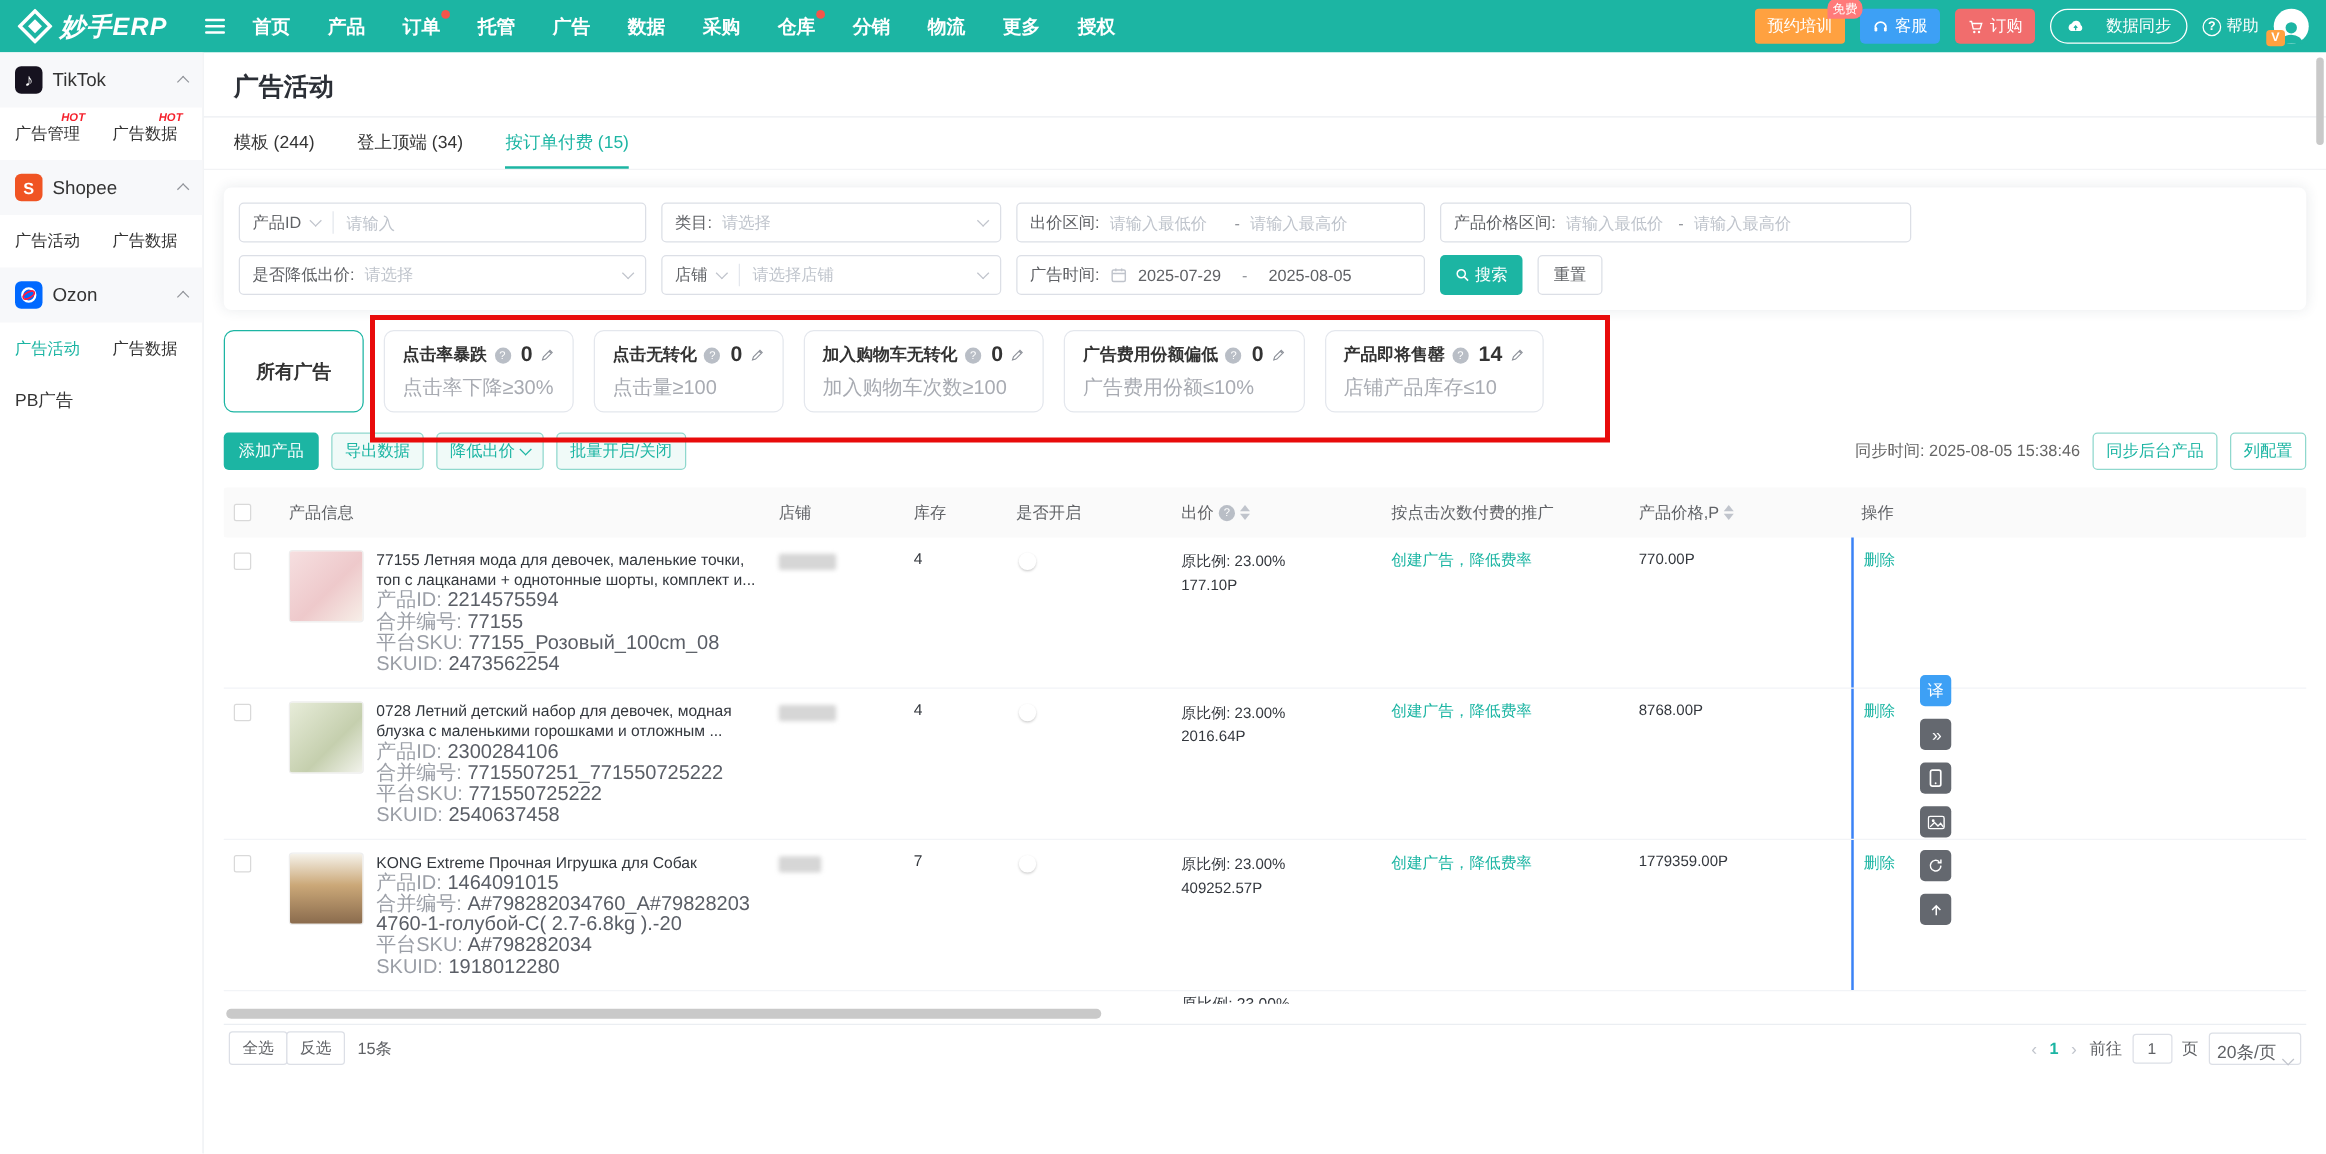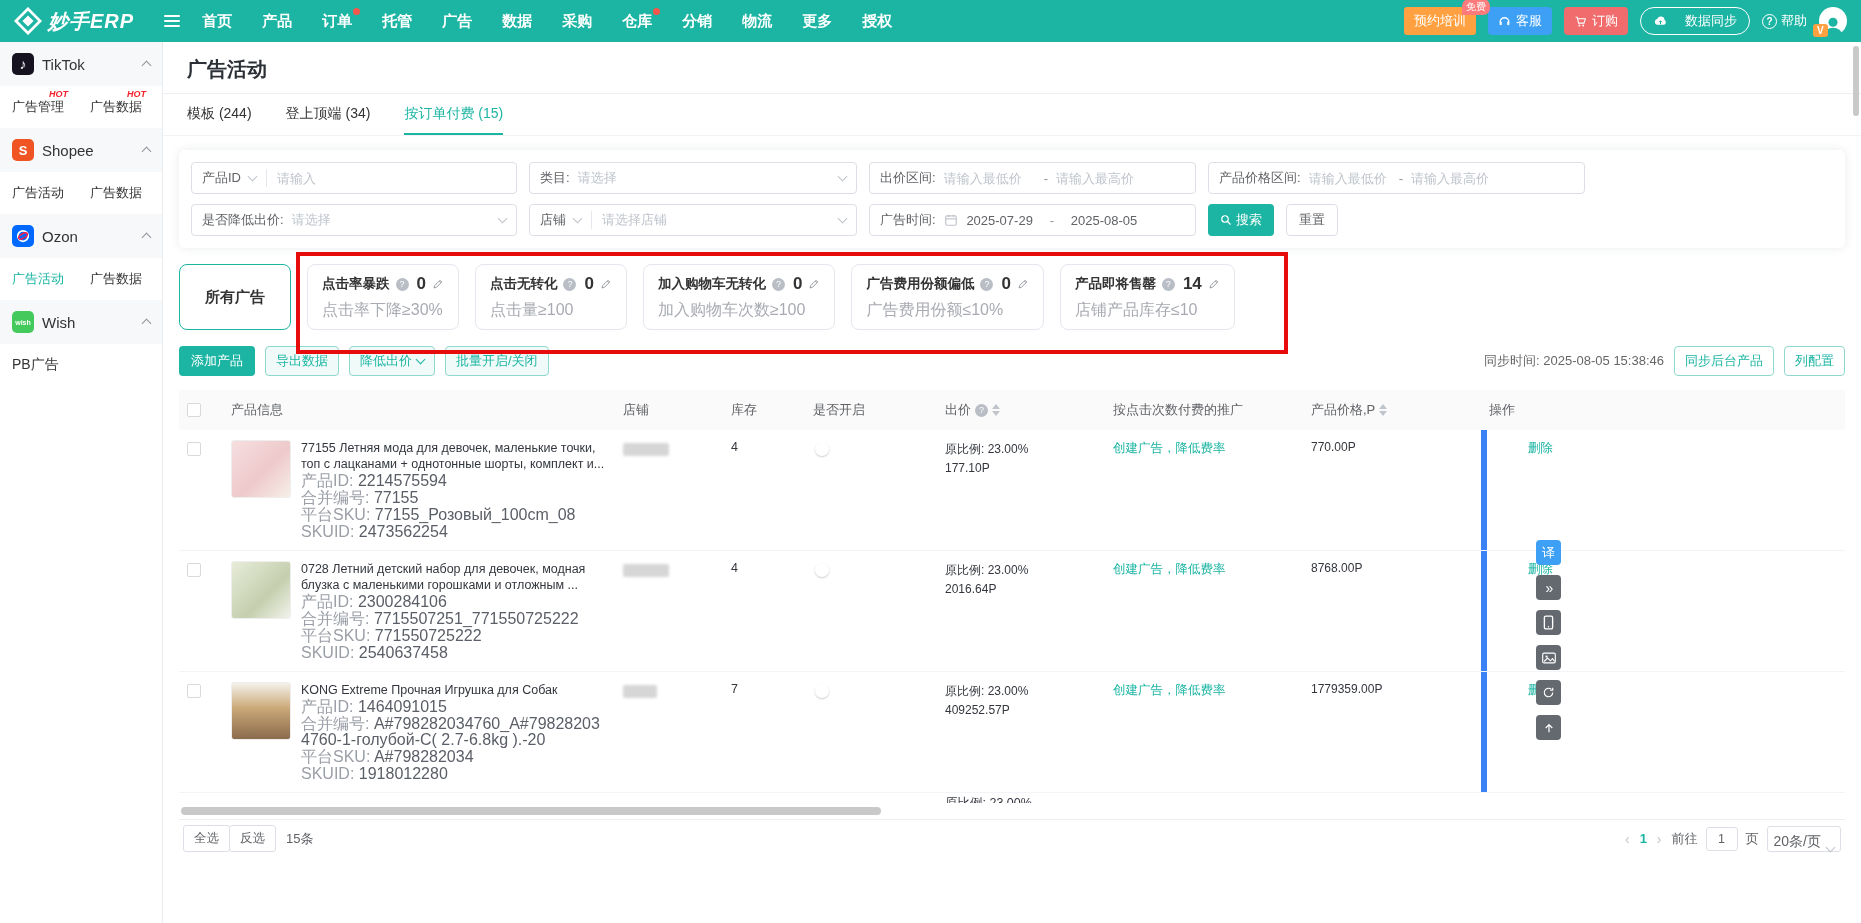--- a/index.html
+++ b/index.html
@@ -56,21 +56,21 @@
   .filter-card { margin-top:14px; background:#fff; border-radius:6px; box-shadow:0 0 10px rgba(40,60,80,.10); padding:12px; }
   .frow { display:flex; gap:12px; }
   .frow + .frow { margin-top:10px; }
   .fi { height:32px; border:1px solid #dcdfe6; border-radius:4px; display:flex; align-items:center; padding:0 10px; font-size:13px; color:#606266; background:#fff; }
   .fi .ph { color:#bfc4cc; }
   .fi .lbl { color:#606266; margin-right:8px; white-space:nowrap; }
   .caret-d { width:7px; height:7px; border-right:1.4px solid #c0c4cc; border-bottom:1.4px solid #c0c4cc; transform:rotate(45deg); margin-top:-3px; flex:none; }
   .fi .sep { width:1px; height:18px; background:#e4e7ed; margin:0 10px; }
   .fi input { border:none; outline:none; flex:1; font-size:13px; color:#606266; min-width:0; font-family:inherit; }
   .fi input::placeholder { color:#bfc4cc; }
-  .w1 { width:326px; } .w2 { width:328px; } .w3 { width:327px; } .w4 { width:377px; }
+  .w1 { width:326px; } .w2 { width:272px; } .w3 { width:327px; } .w4 { width:377px; }
   .range-dash { color:#909399; margin:0 8px; }
   .btn-search { height:32px; background:#1cb5a3; color:#fff; border:none; border-radius:4px; padding:0 12px; font-size:13px; display:flex; align-items:center; gap:4px; cursor:pointer; font-family:inherit; }
   .btn-reset { height:32px; background:#fff; color:#606266; border:1px solid #dcdfe6; border-radius:4px; padding:0 12px; font-size:13px; cursor:pointer; font-family:inherit; }
 
   
   .stat-row { margin-top:16px; display:flex; gap:16px; align-items:stretch; }
   .card-all { width:112px; border:1.5px solid #1cb5a3; border-radius:8px; display:flex; align-items:center; justify-content:center; font-size:15px; font-weight:bold; color:#333; cursor:pointer; background:#fff; }
   .scard { border:1px solid #e4e7ed; border-radius:8px; padding:9px 14px 8px; cursor:pointer; background:#fff; }
   .scard .l1 { display:flex; align-items:center; gap:6px; }
   .scard .t { font-size:13.5px; font-weight:bold; color:#333; white-space:nowrap; }
@@ -109,21 +109,21 @@
   .ptitle { font-size:12.5px; color:#33373d; line-height:16px; max-height:32px; overflow:hidden; cursor:pointer; }
   .meta { font-size:16px; line-height:16px; margin-top:1px; }
   .meta .ml { color:#9a9ea6; }
   .meta .mv { color:#5a5e66; word-break:break-all; }
   .store-blob { width:46px; height:13px; background:#d6d6d6; border-radius:2px; filter:blur(1.5px); margin-top:3px; }
   .toggle { width:34px; height:17px; border-radius:9px; background:#e4e7ed; position:relative; cursor:pointer; margin-top:2px; }
   .toggle::after { content:""; position:absolute; left:1.5px; top:1.5px; width:14px; height:14px; background:#fff; border-radius:50%; box-shadow:0 1px 2px rgba(0,0,0,.2); }
   .bidcell { font-size:12.5px; color:#33373d; line-height:19px; }
   .tlink { color:#1cb5a3; font-size:12.5px; cursor:pointer; }
   .pricecell { font-size:12.5px; color:#33373d; }
-  .opscell { border-left:6px solid #3b82f6; align-self:stretch;text-align:right; }
+  .opscell { border-left:2px solid #3b82f6; align-self:stretch; }
   .partial-row { height:10px; overflow:hidden; }
   .partial-row > div { padding:2px 8px; font-size:12.5px; color:#33373d; }
 
   
   .hscroll { margin-top:4px; height:8px; position:relative; }
   .hscroll .thumbx { position:absolute; left:2px; top:0; height:8px; width:42%; background:#c9c9c9; border-radius:4px; cursor:pointer; }
   .list-footer { margin-top:4px; border-top:1px solid #ebeef2; background:#fff; height:38px; display:flex; align-items:center; padding:0 4px; font-size:13px; color:#606266; }
   .mini-btn { border:1px solid #dcdfe6; background:#fff; border-radius:3px; padding:4px 10px; font-size:12.5px; color:#606266; cursor:pointer; font-family:inherit; }
   .mini-btn + .mini-btn { margin-left:-1px; }
   .count-text { margin-left:10px; color:#606266; }
@@ -244,25 +244,20 @@
             <circle cx="10" cy="10" r="7.5" fill="none" stroke="#fff" stroke-width="2.5"></circle>
             <ellipse cx="10" cy="10" rx="7" ry="3.2" fill="none" stroke="#ff1744" stroke-width="2" transform="rotate(-30 10 10)"></ellipse>
           </svg>
       </span>
       <span class="gname">Ozon</span>
       <span class="chev-up"></span>
     </div>
     <div class="sitems">
       <span class="sitem active">广告活动</span>
       <span class="sitem">广告数据</span>
-    </div>
-    <div class="sgroup-head">
-      <span class="gicon wish">wish</span>
-      <span class="gname">Wish</span>
-      <span class="chev-up"></span>
     </div>
     <div class="pb-item">PB广告</div>
   </div>
 
   <div class="main">
     <div class="page-head">
       <div class="page-title">广告活动</div>
     </div>
     <div class="tabs">
       <span class="tab">模板 (244)</span>

